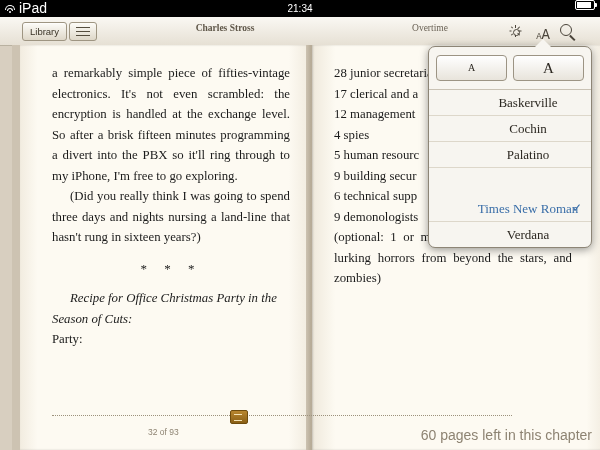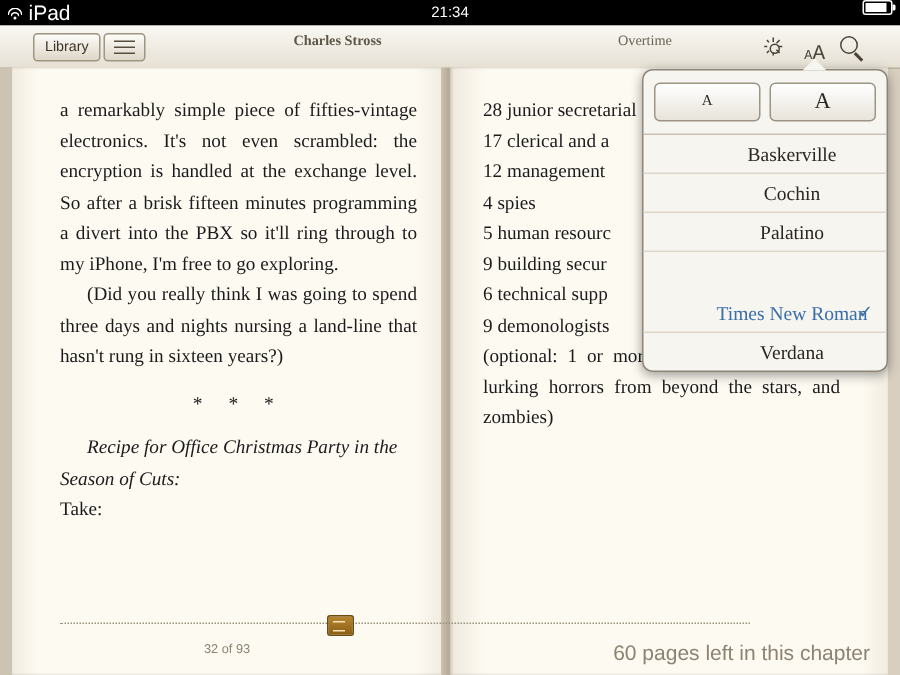--- a/index.html
+++ b/index.html
@@ -223,21 +223,21 @@
     position: absolute;
     right: -5px; bottom: -3px;
     width: 7px; height: 1.5px;
     background: #4a443a;
     transform: rotate(45deg);
   }
 
   
   .book {
     position: absolute;
-    top: 45px; left: 0;
+    top: 45px; left: 12px;
     width: 540px;
     height: 405px;
     background: #cdc3b2;
   }
   .page {
     position: absolute;
     top: 0;
     width: 292px;
     height: 405px;
     background: #fdfaf2;
@@ -455,21 +455,21 @@
   </div>
 
   <div class="book">
 
     <div class="page left">
       <div class="coltext">
         <p class="noindent">a remarkably simple piece of fifties-vintage electronics. It's not even scrambled: the encryption is handled at the exchange level. So after a brisk fifteen minutes programming a divert into the PBX so it'll ring through to my iPhone, I'm free to go exploring.</p>
         <p>(Did you really think I was going to spend three days and nights nursing a land-line that hasn't rung in sixteen years?)</p>
         <div class="stars">* * *</div>
         <p class="recipe">Recipe for Office Christmas Party in the Season of Cuts:</p>
-        <p class="take noindent">Take:</p>
+        <p class="take noindent">Party:</p>
       </div>
       <div class="pagenum l">32 of 93</div>
     </div>
 
     <div class="spine"></div>
 
     <div class="page right">
       <div class="coltext">
         <ul class="numlist">
           <li>28 junior secretarial staff</li>

